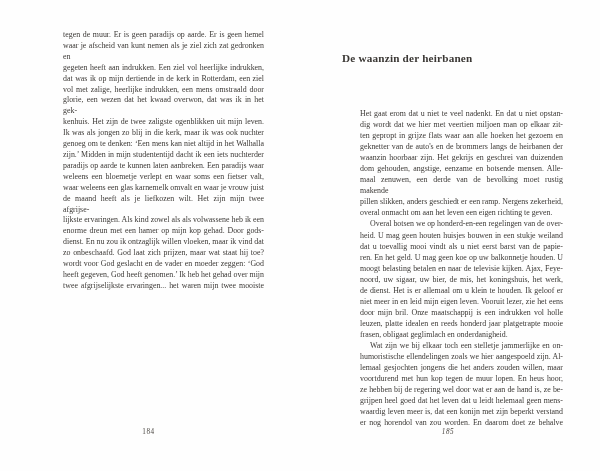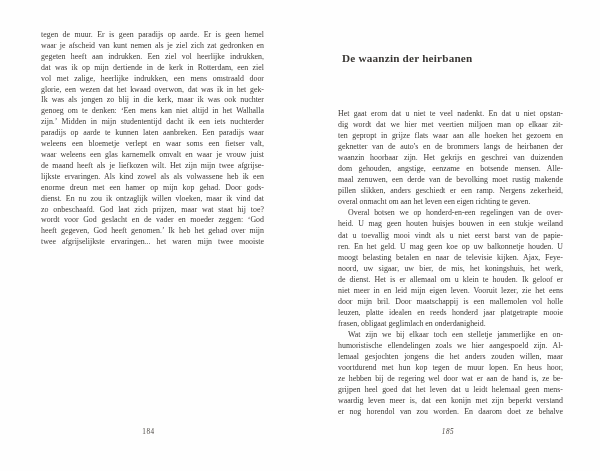--- a/index.html
+++ b/index.html
@@ -19,20 +19,21 @@
     position: absolute;
     font-size: 7.9px;
     line-height: 10.9px;
     word-spacing: -0.1px;
   }
   #left-col  { left: 41px;  top: 30px;  width: 223px; }
   #right-col { left: 338px; top: 108px; width: 225px; line-height: 11.05px; }
   .ln {
     text-align: justify;
     text-align-last: justify;
+    margin-left: 22px;
   }
   .ln-end    { text-align-last: left; }
   .ln-indent { text-indent: 10px; }
   .heading {
     position: absolute;
     left: 342px;
     top: 52px;
     margin: 0;
     font-size: 11.2px;
     font-weight: 700;
@@ -56,20 +57,21 @@
 <div>
 
   <section>
     <div class="textblock" id="left-col">
       <div class="ln">tegen de muur. Er is geen paradijs op aarde. Er is geen hemel</div>
       <div class="ln">waar je afscheid van kunt nemen als je ziel zich zat gedronken en</div>
       <div class="ln">gegeten heeft aan indrukken. Een ziel vol heerlijke indrukken,</div>
       <div class="ln">dat was ik op mijn dertiende in de kerk in Rotterdam, een ziel</div>
       <div class="ln">vol met zalige, heerlijke indrukken, een mens omstraald door</div>
       <div class="ln">glorie, een wezen dat het kwaad overwon, dat was ik in het gek-</div>
+      <div class="ln">kenhuis. Het zijn de twee zaligste ogenblikken uit mijn leven.</div>
       <div class="ln">Ik was als jongen zo blij in die kerk, maar ik was ook nuchter</div>
       <div class="ln">genoeg om te denken: ‘Een mens kan niet altijd in het Walhalla</div>
       <div class="ln">zijn.’ Midden in mijn studententijd dacht ik een iets nuchterder</div>
       <div class="ln">paradijs op aarde te kunnen laten aanbreken. Een paradijs waar</div>
       <div class="ln">weleens een bloemetje verlept en waar soms een fietser valt,</div>
       <div class="ln">waar weleens een glas karnemelk omvalt en waar je vrouw juist</div>
       <div class="ln">de maand heeft als je liefkozen wilt. Het zijn mijn twee afgrijse-</div>
       <div class="ln">lijkste ervaringen. Als kind zowel als als volwassene heb ik een</div>
       <div class="ln">enorme dreun met een hamer op mijn kop gehad. Door gods-</div>
       <div class="ln">dienst. En nu zou ik ontzaglijk willen vloeken, maar ik vind dat</div>
@@ -100,21 +102,21 @@
 
       <div>
         <div class="ln ln-indent">Overal botsen we op honderd-en-een regelingen van de over-</div>
         <div class="ln">heid. U mag geen houten huisjes bouwen in een stukje weiland</div>
         <div class="ln">dat u toevallig mooi vindt als u niet eerst barst van de papie-</div>
         <div class="ln">ren. En het geld. U mag geen koe op uw balkonnetje houden. U</div>
         <div class="ln">moogt belasting betalen en naar de televisie kijken. Ajax, Feye-</div>
         <div class="ln">noord, uw sigaar, uw bier, de mis, het koningshuis, het werk,</div>
         <div class="ln">de dienst. Het is er allemaal om u klein te houden. Ik geloof er</div>
         <div class="ln">niet meer in en leid mijn eigen leven. Vooruit lezer, zie het eens</div>
-        <div class="ln">door mijn bril. Door maatschappij is een mallemolen vol holle</div>
+        <div class="ln">door mijn bril. Onze maatschappij is een indrukken vol holle</div>
         <div class="ln">leuzen, platte idealen en reeds honderd jaar platgetrapte mooie</div>
         <div class="ln ln-end">frasen, obligaat geglimlach en onderdanigheid.</div>
       </div>
 
       <div>
         <div class="ln ln-indent">Wat zijn we bij elkaar toch een stelletje jammerlijke en on-</div>
         <div class="ln">humoristische ellendelingen zoals we hier aangespoeld zijn. Al-</div>
         <div class="ln">lemaal gesjochten jongens die het anders zouden willen, maar</div>
         <div class="ln">voortdurend met hun kop tegen de muur lopen. En heus hoor,</div>
         <div class="ln">ze hebben bij de regering wel door wat er aan de hand is, ze be-</div>

